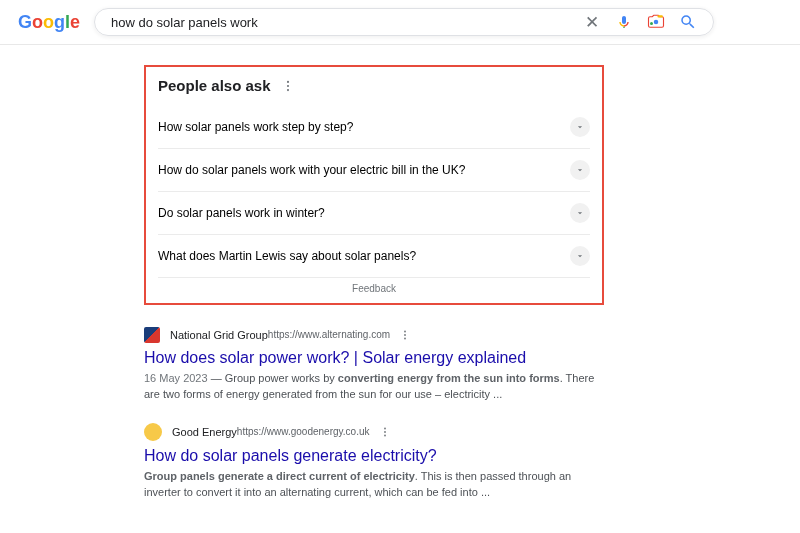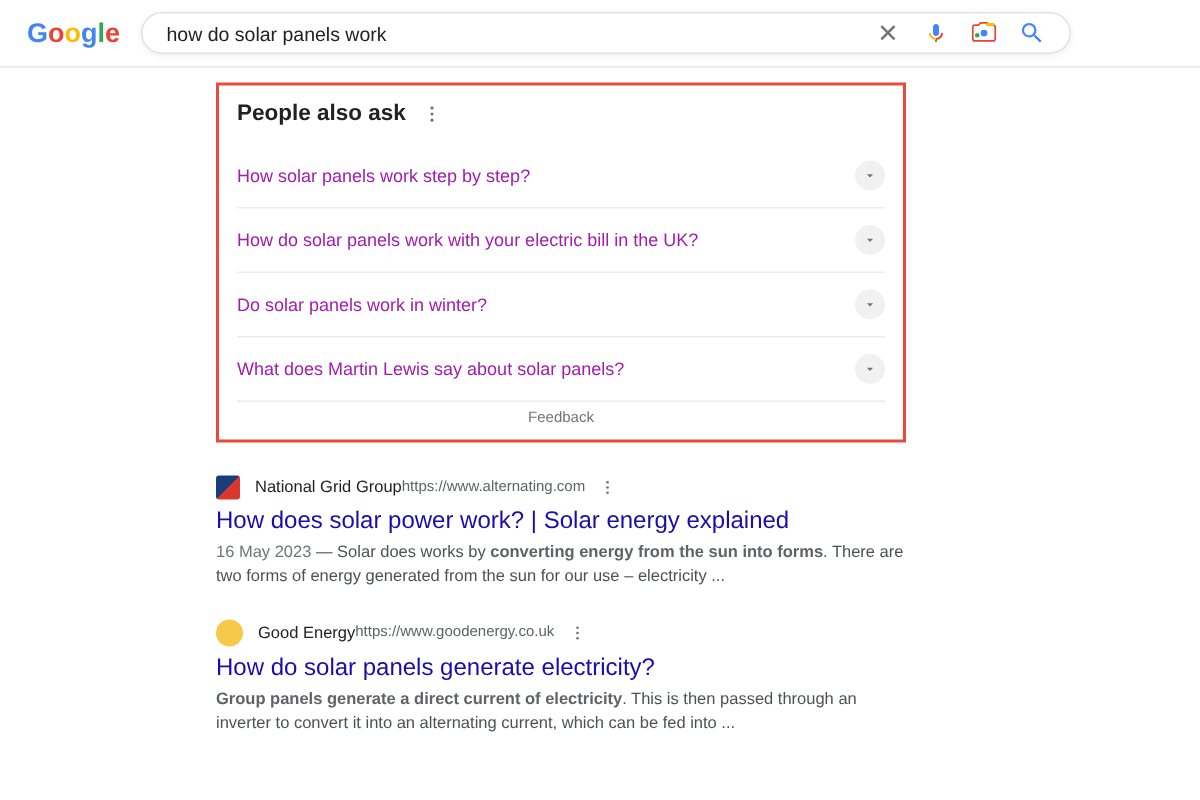--- a/index.html
+++ b/index.html
@@ -5,27 +5,27 @@
     * { box-sizing: border-box; margin: 0; padding: 0; }
     body { font-family: Arial, sans-serif; font-size: 13px; color: #202124; background: #fff; }
     .header { display: flex; align-items: center; padding: 8px 18px; border-bottom: 1px solid #e8e8e8; }
     .logo { width: 56px; display: flex; align-items: center; margin-right: 20px; }
     .logo span { font-size: 18px; font-weight: bold; font-family: Arial, sans-serif; }
     .l-b { color: #4285F4; } .l-r { color: #EA4335; } .l-y { color: #FBBC05; } .l-g { color: #34A853; }
     .search-bar { flex: 1; max-width: 620px; display: flex; align-items: center; border: 1px solid #dfe1e5; border-radius: 22px; height: 28px; padding: 0 6px 0 16px; box-shadow: 0 1px 4px rgba(32,33,36,.08); }
     .search-bar input { flex: 1; border: none; outline: none; font-size: 13px; color: #202124; background: transparent; }
     .sb-icons { display: flex; align-items: center; gap: 14px; padding-right: 10px; }
     .sb-icons .ic { width: 18px; height: 18px; display: flex; align-items: center; justify-content: center; cursor: pointer; }
-    .content { margin-left: 144px; margin-top: 10px; max-width: 460px; }
+    .content { margin-left: 144px; margin-top: 20px; max-width: 460px; }
     .paa-box { border: 2px solid #e74b3c; padding: 10px 12px 4px 12px; margin-bottom: 22px; }
     .paa-head { display: flex; align-items: center; gap: 10px; margin-bottom: 12px; }
     .paa-title { font-size: 15px; font-weight: bold; color: #202124; }
     .dots { width: 14px; height: 14px; display: flex; align-items: center; justify-content: center; color: #70757a; cursor: pointer; }
     .paa-item { display: flex; justify-content: space-between; align-items: center; padding: 11px 0; border-bottom: 1px solid #ebebeb; cursor: pointer; }
-    .paa-q { font-size: 12px; color: #a21caf; }
+    .paa-q { font-size: 12px; color: #000000; }
     .chev { width: 20px; height: 20px; border-radius: 50%; background: #f1f1f1; display: flex; align-items: center; justify-content: center; flex-shrink: 0; }
     .chev svg { width: 10px; height: 10px; }
     .feedback { text-align: center; font-size: 10px; color: #70757a; padding: 5px 0; }
     .result { margin-bottom: 20px; }
     .r-head { display: flex; align-items: center; gap: 10px; margin-bottom: 6px; }
     .favicon { width: 20px; height: 20px; border-radius: 50%; display: flex; align-items: center; justify-content: center; flex-shrink: 0; border: 1px solid #eee; }
     .fav-ng { background: linear-gradient(135deg, #1a3d7a 50%, #d9372e 50%); border-radius: 2px; border: none; width: 16px; height: 16px; }
     .fav-ge { background: #f7c948; border: none; width: 18px; height: 18px; }
     .r-site { display: flex; flex-direction: row; line-height: 1.15; }
     .r-source { font-size: 11px; color: #202124; }
@@ -135,21 +135,21 @@
       </div>
       <div class="dots">
           <svg viewBox="0 0 24 24" width="12" height="12" fill="#70757a">
             <circle cx="12" cy="5" r="1.8"></circle>
             <circle cx="12" cy="12" r="1.8"></circle>
             <circle cx="12" cy="19" r="1.8"></circle>
           </svg>
         </div>
     </div>
     <div class="r-title">How does solar power work? | Solar energy explained</div>
-    <div class="r-snip"><span class="date">16 May 2023</span><span> — </span><span>Solar does works by </span><span class="bold">converting energy from the sun into forms</span><span>. There are two forms of energy generated from the sun for our use – electricity ...</span></div>
+    <div class="r-snip"><span class="date">16 May 2023</span><span> — </span><span>Group power works by </span><span class="bold">converting energy from the sun into forms</span><span>. There are two forms of energy generated from the sun for our use – electricity ...</span></div>
   </div>
 
   <div class="result">
     <div class="r-head">
       <div class="favicon fav-ge"></div>
       <div class="r-site">
         <span class="r-source">Good Energy</span>
         <span class="r-url">https://www.goodenergy.co.uk</span>
       </div>
       <div class="dots">

